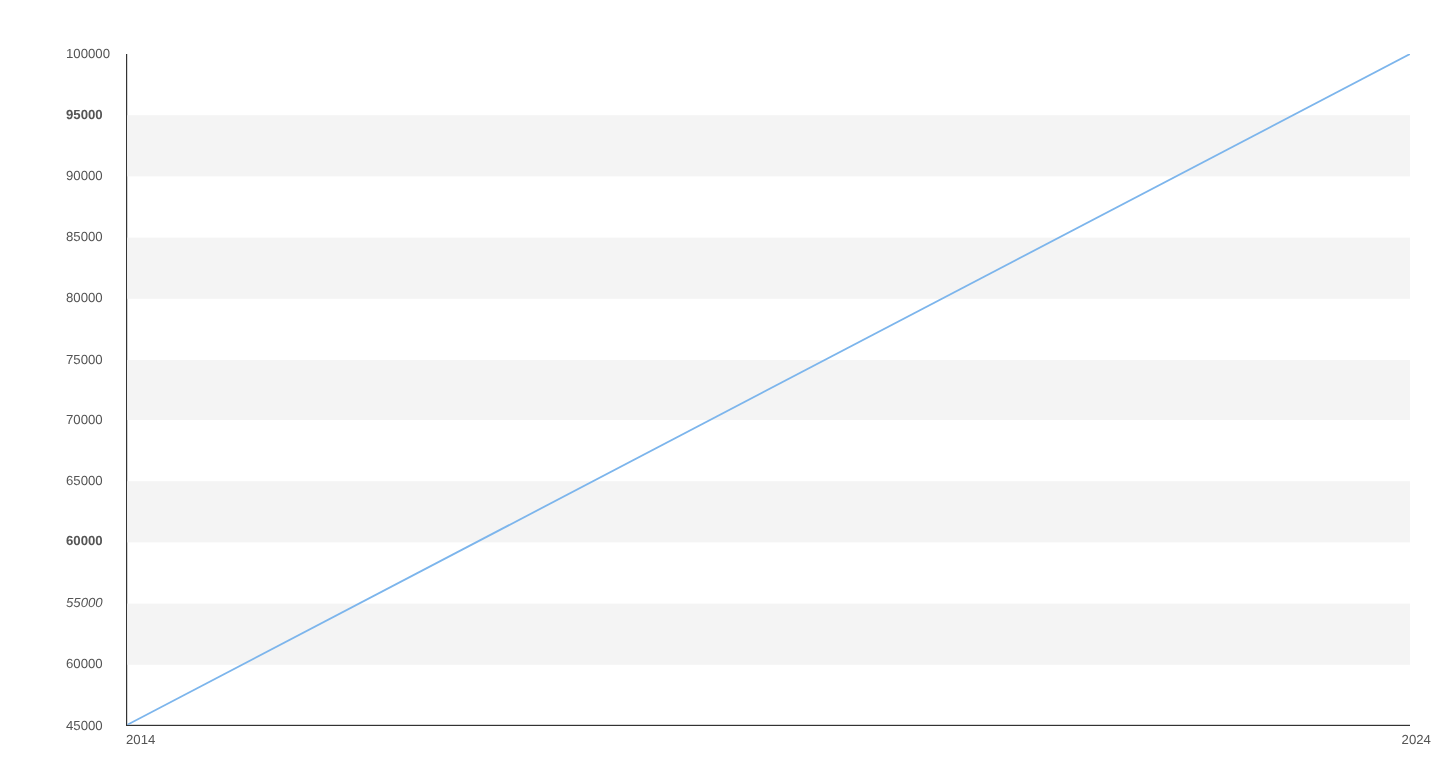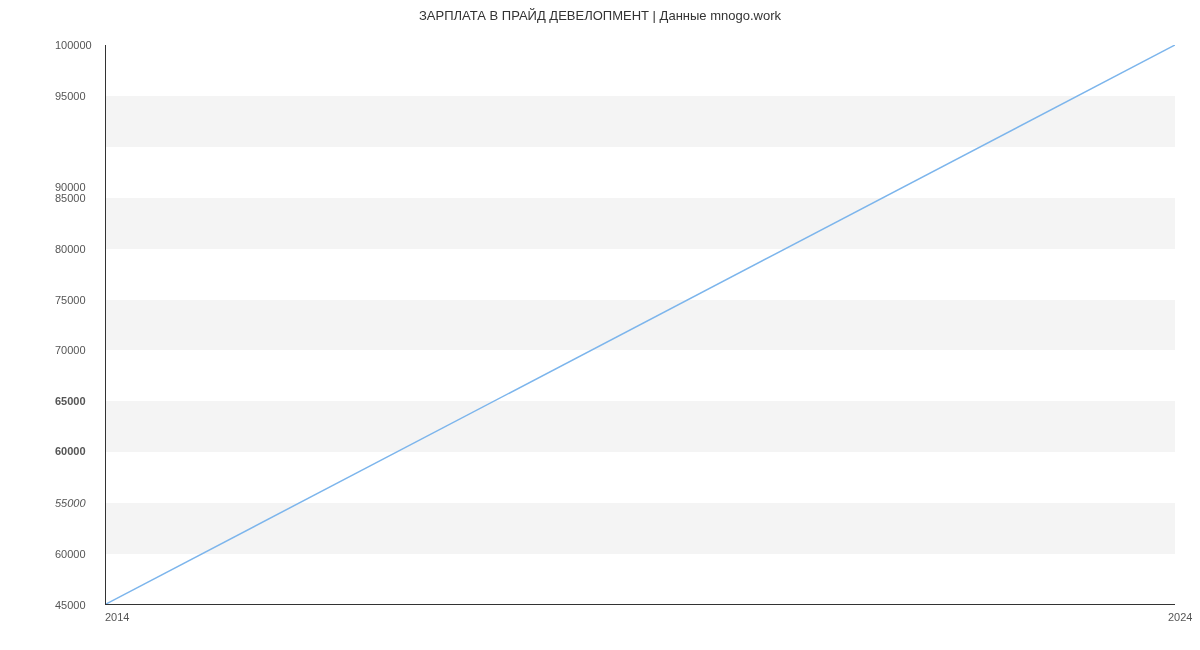--- a/index.html
+++ b/index.html
@@ -60,39 +60,38 @@
     left: 0;
     top: 0;
     width: 100%;
     height: 100%;
   }
 </style>
 </head>
 <body>
 
 <div class="chart-wrap">
-  <div class="title">ЗАРПЛАТА В ПРАЙД ДЕВЕЛОПМЕНТ | Данные mnogo.work</div>
 
   <div class="plot" id="plot">
       <div class="band" style="top: 50.9091px; height: 50.9091px;"></div>
       <div class="band" style="top: 152.727px; height: 50.9091px;"></div>
       <div class="band" style="top: 254.545px; height: 50.9091px;"></div>
       <div class="band" style="top: 356.364px; height: 50.9091px;"></div>
       <div class="band" style="top: 458.182px; height: 50.9091px;"></div>
     <svg class="line" viewBox="0 0 1070 560" preserveAspectRatio="none">
       <polyline id="series" fill="none" stroke-width="1.5" points="0,560 1070,0" stroke="#7cb5ec"></polyline>
     </svg>
   </div>
 <div class="y-label" style="top: 605px;">45000</div>
     <div class="y-label" style="top: 554.091px;">60000</div>
     <div class="y-label" style="top: 503.182px; font-style: italic;">55000</div>
     <div class="y-label" style="top: 451px; font-weight: bold;">60000</div>
-    <div class="y-label" style="top: 401.364px; font-weight: bold;">65000</div>
+    <div class="y-label" style="top: 401.364px;">65000</div>
     <div class="y-label" style="top: 350.455px;">70000</div>
     <div class="y-label" style="top: 299.545px;">75000</div>
     <div class="y-label" style="top: 248.636px;">80000</div>
     <div class="y-label" style="top: 197.727px;">85000</div>
-    <div class="y-label" style="top: 146.818px; margin-top: 40px;">90000</div>
-    <div class="y-label" style="top: 95.9091px;">95000</div>
+    <div class="y-label" style="top: 146.818px;">90000</div>
+    <div class="y-label" style="top: 95.9091px; font-weight: bold;">95000</div>
     <div class="y-label" style="top: 45px;">100000</div>
     <div class="x-label" style="top: 611px; left: 105px;">2014</div>
     <div class="x-label" style="top: 611px; left: 1168px;">2024</div>
   </div>
 
 </body></html>

